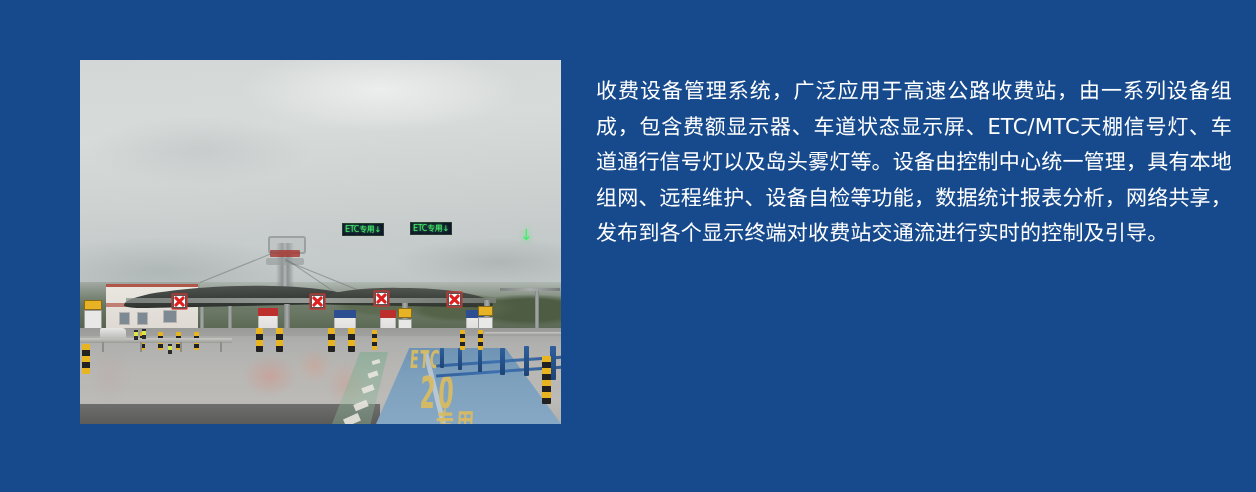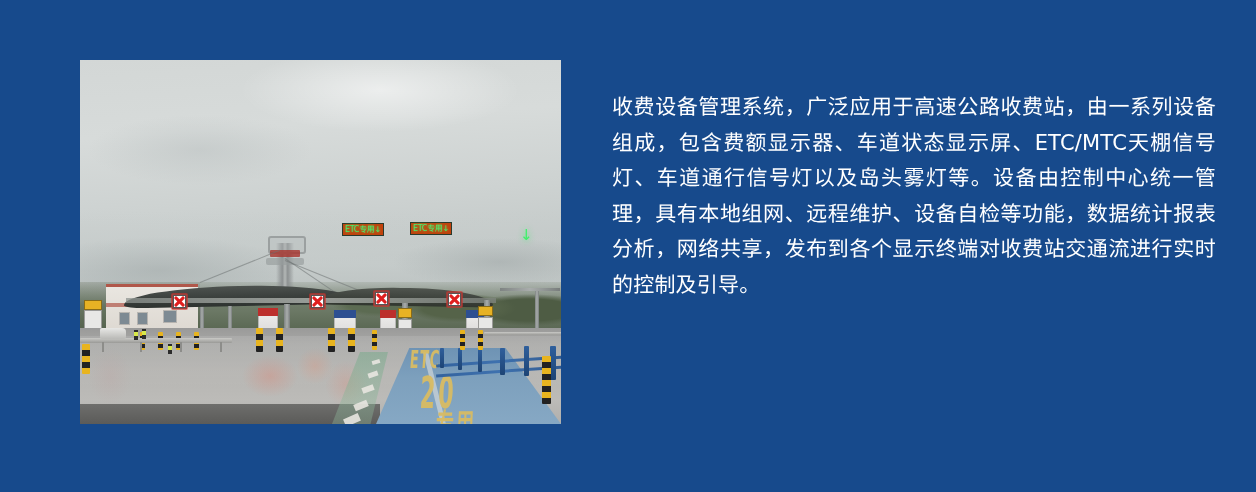--- a/index.html
+++ b/index.html
@@ -188,21 +188,21 @@
     inset: -3px;
     border: 2px solid #d2302a;
     border-radius: 2px;
     opacity: .6;
   }
 
   
   .etcsign {
     position: absolute;
     height: 13px;
-    background: #c2410c;
+    background: #0f172a;
     border: 1px solid #2a3a2c;
     box-sizing: border-box;
     color: #49ef6d;
     font-size: 8px;
     line-height: 11px;
     letter-spacing: -0.3px;
     white-space: nowrap;
     text-align: left;
     font-family: "DejaVu Sans", "Liberation Sans", sans-serif;
     text-shadow: 0 0 3px rgba(73,239,109,.9);
@@ -390,21 +390,21 @@
     width: 636px;
   }
   .paragraph {
     color: #ffffff;
     font-size: 21px;
     line-height: 35.5px;
     letter-spacing: 0.2px;
     text-align: justify;
     text-justify: inter-character;
     font-family: "DejaVu Sans", "Liberation Sans", sans-serif;
-    margin: 16px;
+    margin: 0;
     word-break: break-all;
   }
 </style>
 </head>
 <body>
 
 <div class="page">
 
   <div class="photo-frame">
     <div class="photo">

